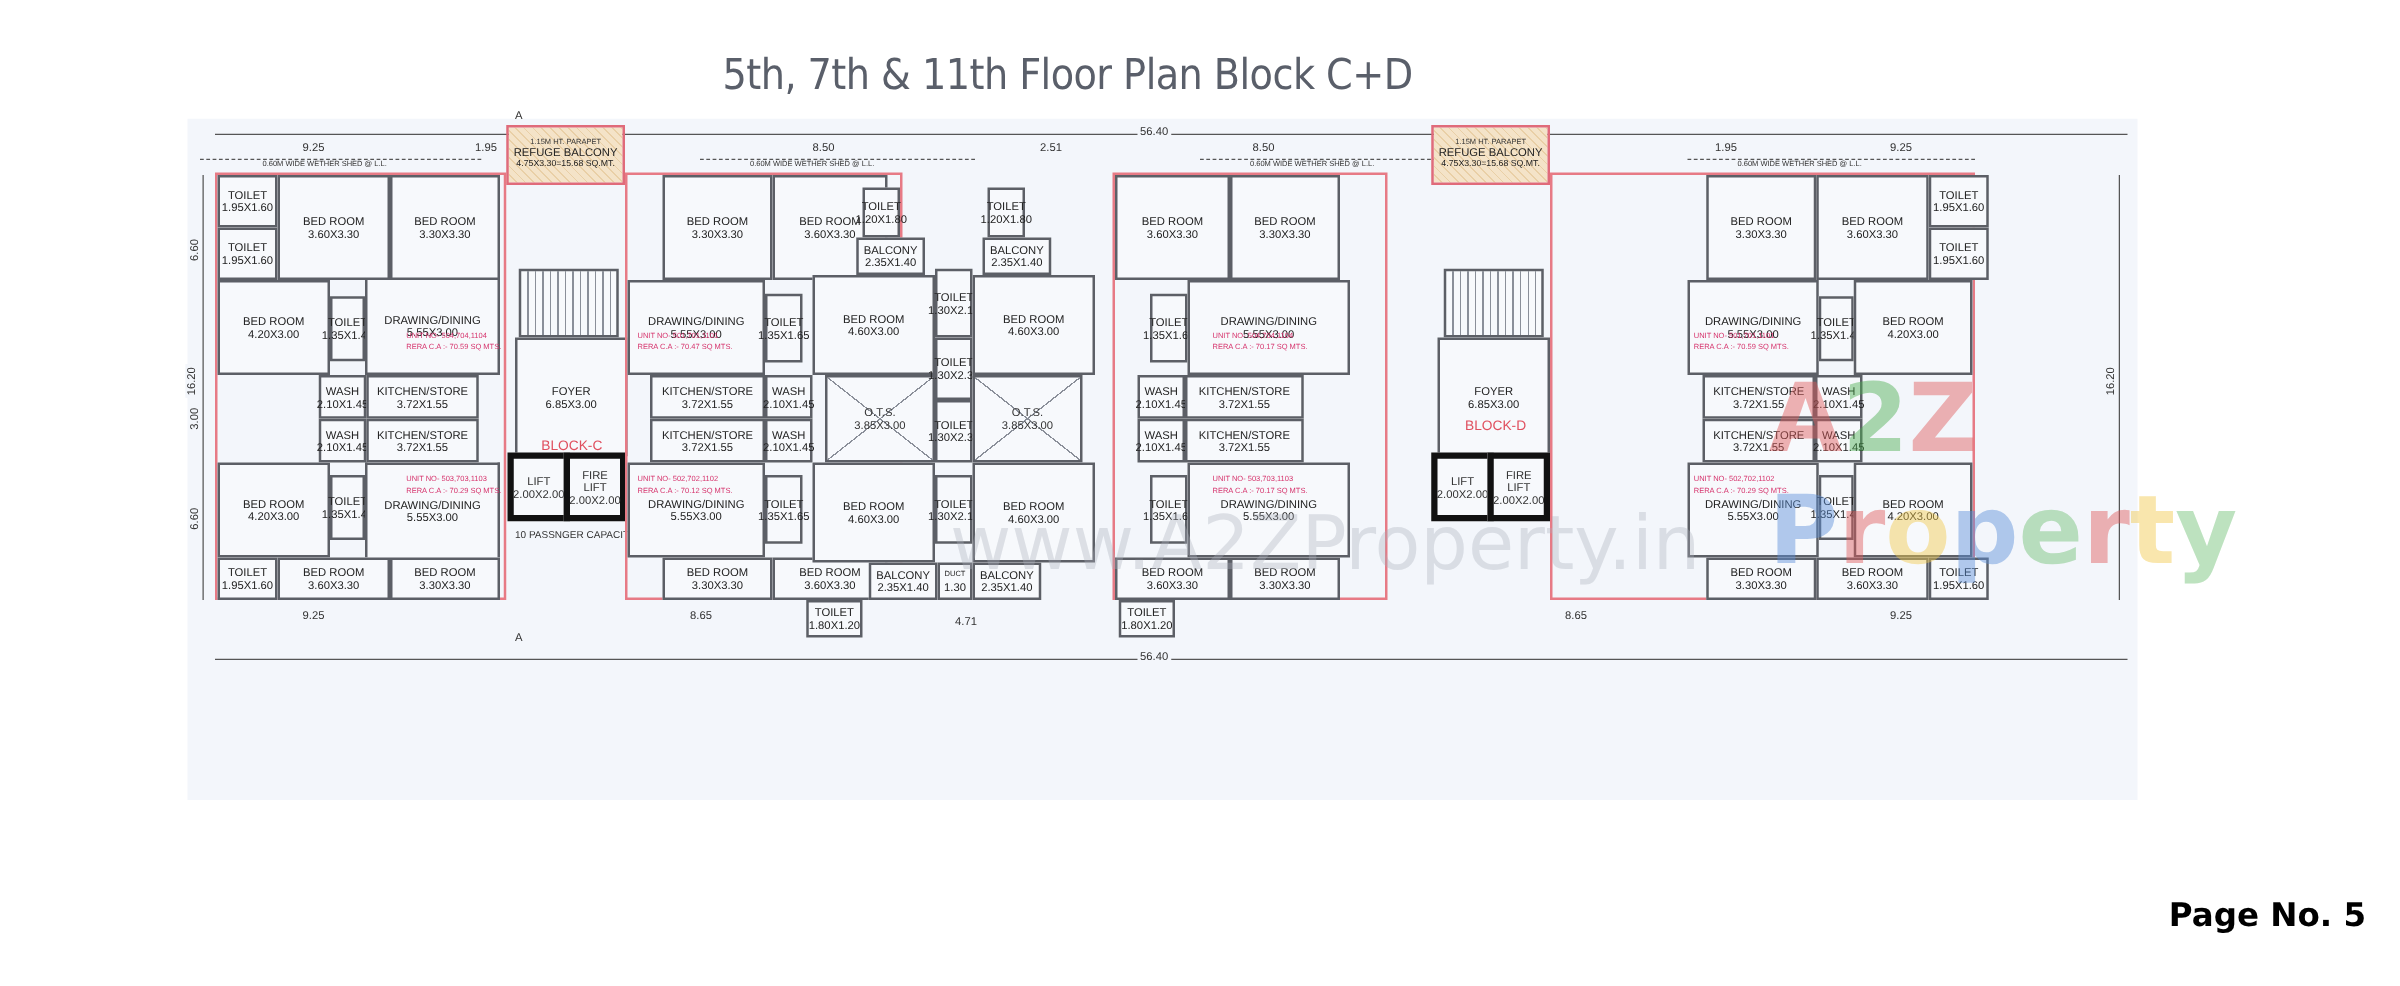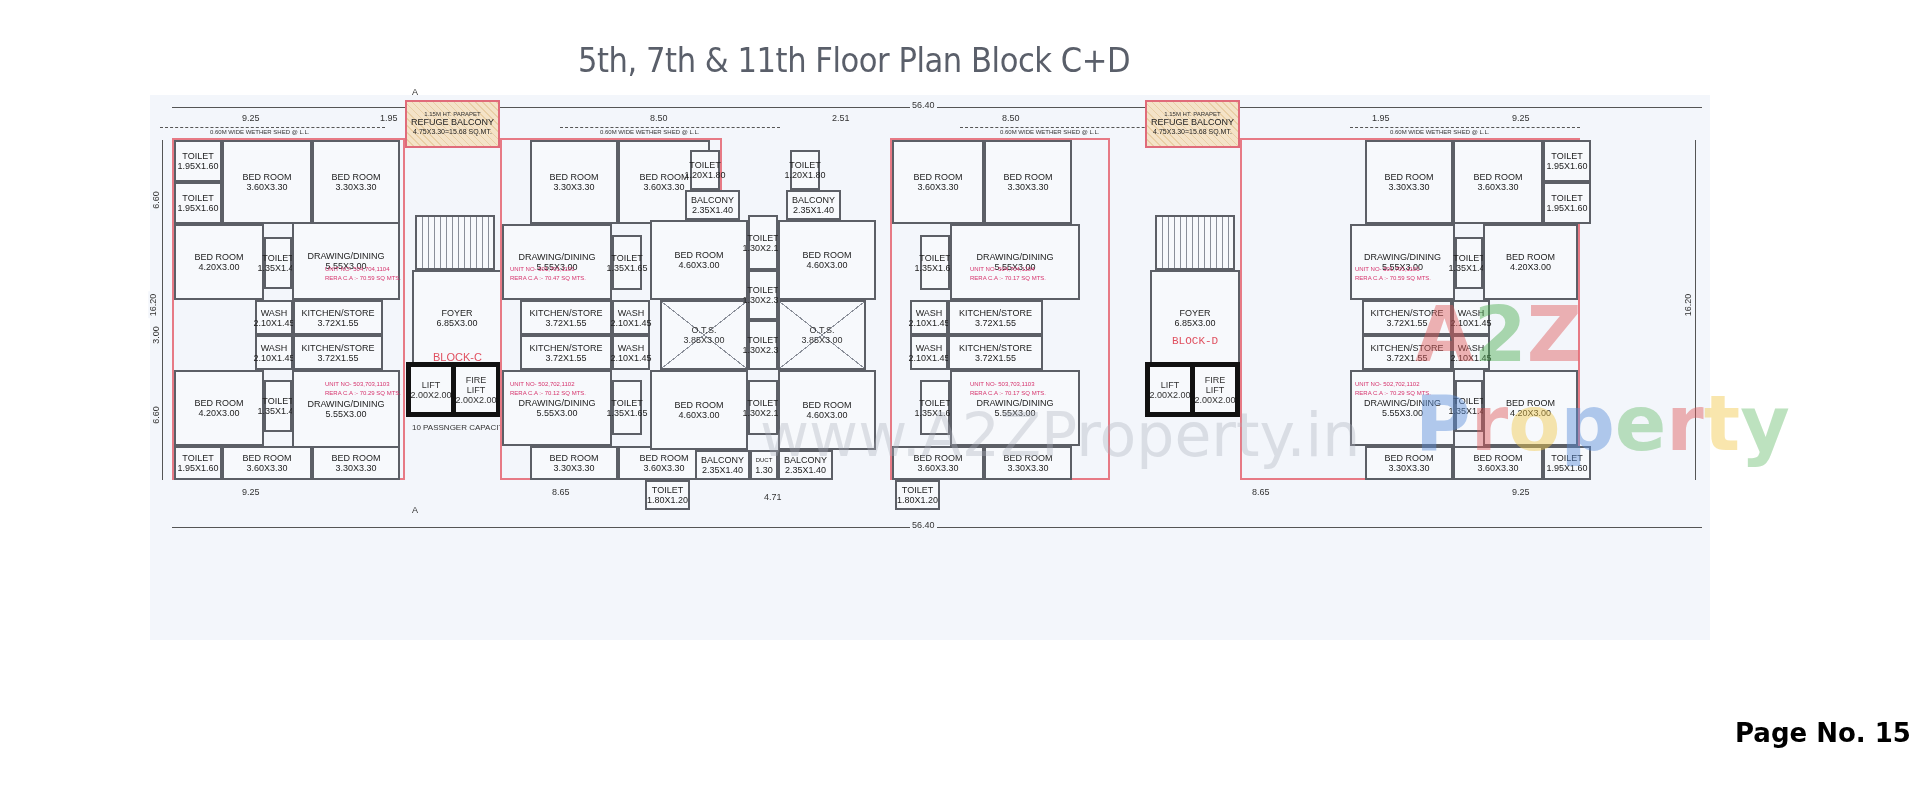--- a/index.html
+++ b/index.html
@@ -359,21 +359,21 @@
   <div class="refuge" style="left:995px;top:5px;width:95px;height:48px;">
     <span class="note" style="position:static;">1.15M HT. PARAPET</span>
     <span class="rname">REFUGE BALCONY</span>
     <span class="rdim" style="font-size:7px;">4.75X3.30=15.68 SQ.MT.</span>
   </div>
   <div class="room" style="left:1005px;top:120px;width:80px;height:55px;background:repeating-linear-gradient(90deg,#f7f9fc 0 5px,#8a8f99 5px 6px);"></div>
   <div class="room" style="left:1000px;top:175px;width:90px;height:95px;">
       <span class="rname">FOYER</span>
       <span class="rdim">6.85X3.00</span>
     </div>
-  <div class="blocklbl" style="left:1022px;top:240px;font-family:Liberation Mono, monospace;">BLOCK-D</div>
+  <div class="blocklbl" style="left:1022px;top:240px;">BLOCK-D</div>
   <div class="lift" style="left:995px;top:267px;width:50px;height:55px;">
       <span>LIFT</span>
       <span>2.00X2.00</span>
     </div>
   <div class="lift" style="left:1040px;top:267px;width:50px;height:55px;">
       <span>FIRE LIFT</span>
       <span>2.00X2.00</span>
     </div>
 
   <div class="redwall" style="left:1090px;top:43px;width:340px;height:342px;"></div>
@@ -461,13 +461,13 @@
   <div class="dim" style="left:-5px;top:100px;transform:rotate(-90deg);">6.60</div>
   <div class="dim" style="left:-5px;top:235px;transform:rotate(-90deg);">3.00</div>
   <div class="dim" style="left:-5px;top:315px;transform:rotate(-90deg);">6.60</div>
   <div class="note" style="left:262px;top:-8px;font-size:9px;">A</div>
   <div class="note" style="left:262px;top:410px;font-size:9px;">A</div>
 </div>
 
 <div class="watermark">www.A2ZProperty.in</div>
 <div class="logo" id="logo"><span style="color: rgb(224, 90, 90);">A</span><span style="color: rgb(76, 175, 80);">2</span><span style="color: rgb(224, 90, 90);">Z</span><span style="color: rgb(255, 255, 255);"> </span><span style="color: rgb(91, 143, 217);">P</span><span style="color: rgb(224, 90, 90);">r</span><span style="color: rgb(242, 201, 76);">o</span><span style="color: rgb(91, 143, 217);">p</span><span style="color: rgb(111, 191, 115);">e</span><span style="color: rgb(224, 90, 90);">r</span><span style="color: rgb(242, 201, 76);">t</span><span style="color: rgb(111, 191, 115);">y</span></div>
 
-<div class="pageno">Page No. 15</div>
+<div class="pageno">Page No. 5</div>
 
 </body></html>

